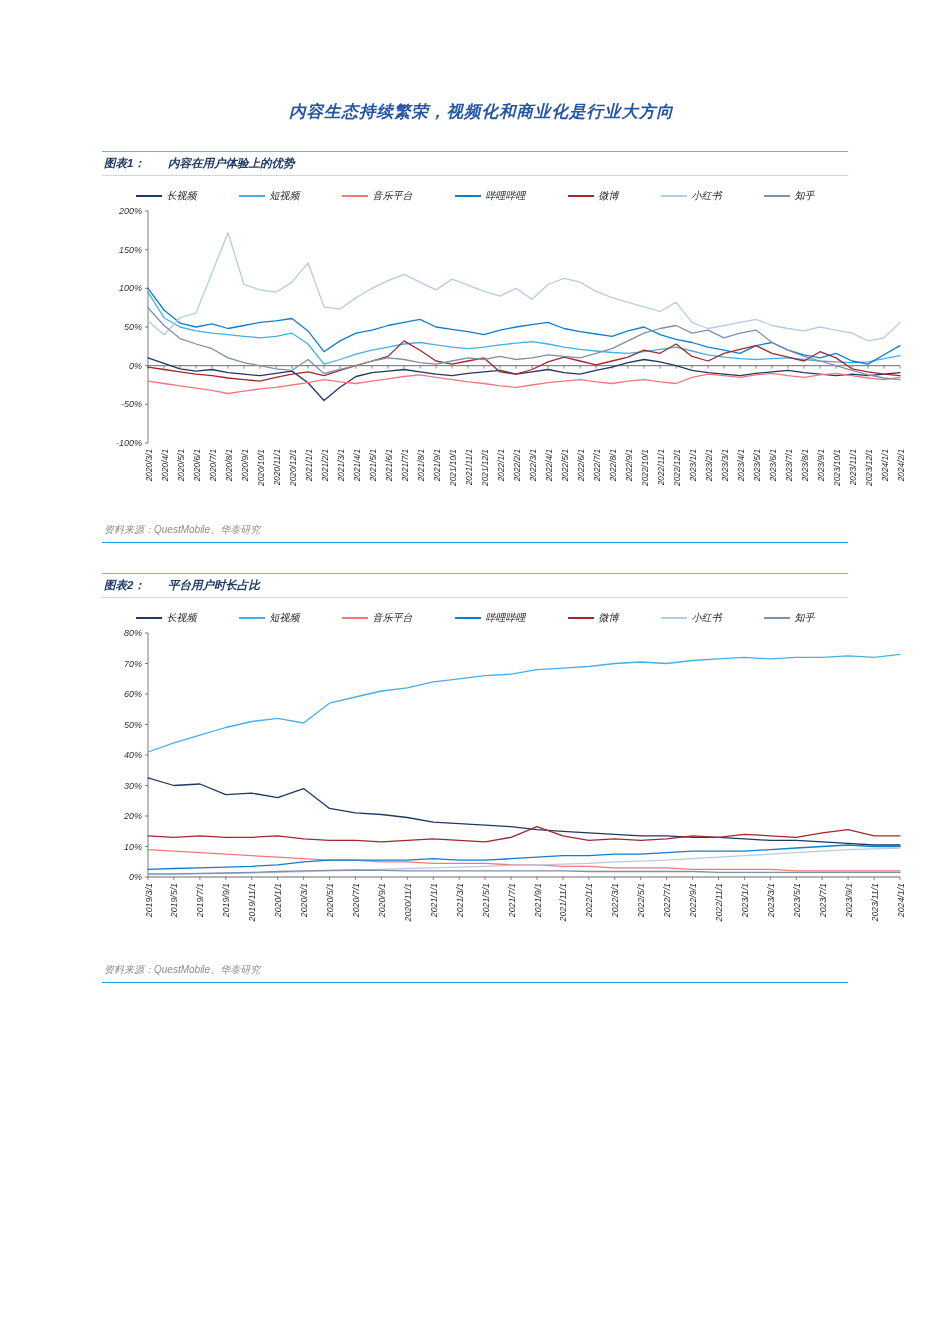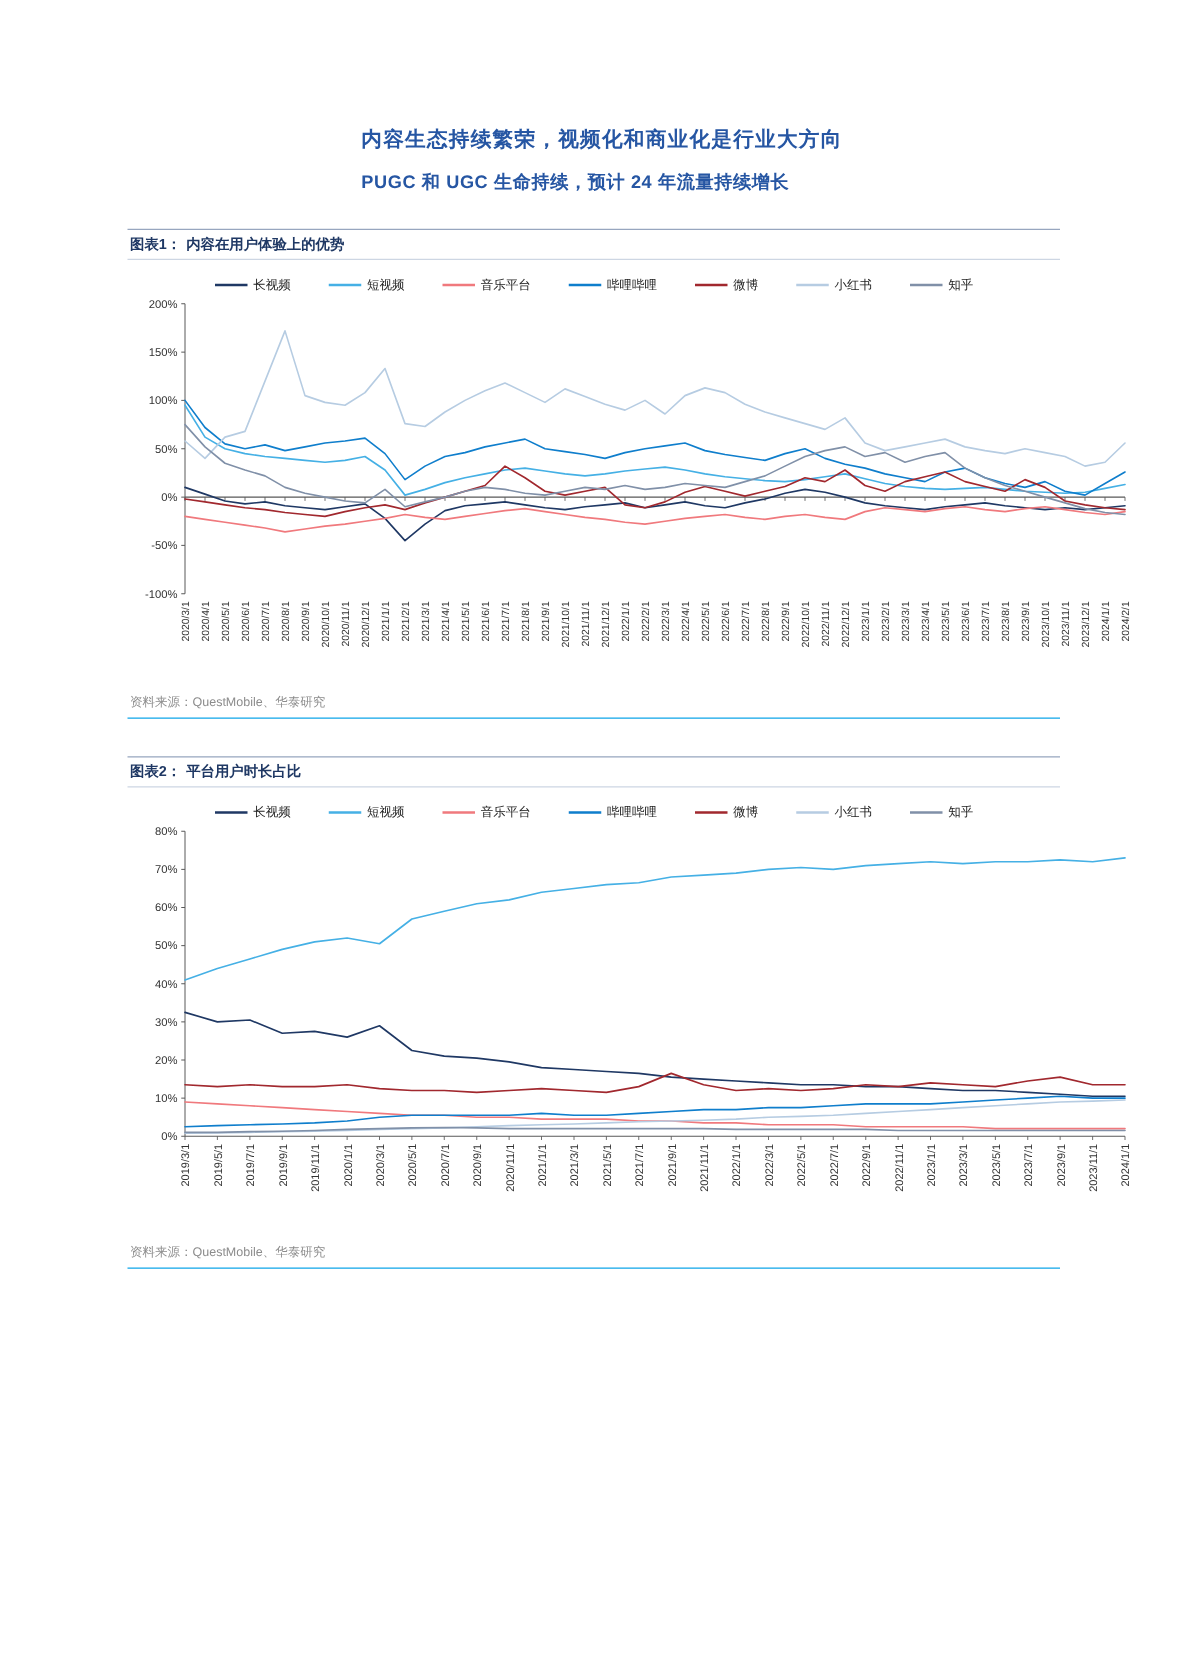--- a/index.html
+++ b/index.html
@@ -1,63 +1,62 @@
 <!DOCTYPE html>
 <html><head>
 <meta charset="utf-8">
 <style>
   * { box-sizing: border-box; }
   html,body { margin:0; padding:0; background:#ffffff; }
   .page {
     width: 882px; height: 1344px; background:#fff; position: relative;
     font-family: "Liberation Sans", "DejaVu Sans", sans-serif; color:#000;
-    overflow: hidden; margin: 0 auto;
+    overflow: hidden; margin: 0 auto; font-style: italic;
   }
   .content { padding: 0 68px; }
   .text-col { margin-left: 187px; width: 629px; }
   .sec-title {
     font-size: 16.5px; font-weight: bold; color: #2656a3;
     margin: 0; padding-top: 101px; letter-spacing: 1px;
   }
   .sub-title {
     font-size: 14.5px; font-weight: bold; color: #2656a3;
     margin: 13px 0 0 0; letter-spacing: 0.5px;
   }
   p.body { font-size: 12.5px; line-height: 1.72; text-align: justify; margin: 19px 0 0 0; }
   p.body .lead { font-weight: bold; }
 
   .figure { margin-top: 28px; }
   .fig-caption {
-    display: flex; align-items: flex-start; gap: 4px;
+    display: flex; align-items: flex-start; gap: 23px;
     border-top: 1.2px solid #97a6bf; border-bottom: 1px solid #cdd6e3;
     padding: 4px 2px;
   }
   .fig-label, .fig-title { font-weight: bold; font-size: 11.5px; color: #1f3864; }
   .chart-wrap { padding-top: 4px; }
-  .legend-row { display: flex; justify-content: center; align-items: center; gap: 30px; padding: 9px 0 2px 0; }
+  .legend-row { display: flex; justify-content: center; align-items: center; gap: 42px; padding: 9px 0 2px 0; }
   .legend-item { display: inline-flex; align-items: center; gap: 5px; font-size: 10px; color: #222; white-space: nowrap; }
   .legend-line { display: inline-block; width: 26px; height: 2px; }
   svg { display: block; }
   .tick { font-size: 9px; fill: #333; font-family: "Liberation Sans", sans-serif; }
   .xlab { font-size: 8.3px; fill: #333; font-family: "Liberation Sans", sans-serif; }
   .xlab2 { font-size: 8.8px; fill: #333; font-family: "Liberation Sans", sans-serif; }
   .source {
     font-size: 10px; color: #8c8c8c; padding: 6px 2px 5px 2px;
     border-bottom: 1px solid #0ea5e9;
   }
 </style>
 </head>
 <body>
 
 <div class="page">
   <div class="content">
 
     <div class="text-col">
       <h1 class="sec-title">内容生态持续繁荣，视频化和商业化是行业大方向</h1>
-      <h2 class="sub-title">PUGC 和 UGC 生命持续，预计 24 年流量持续增长</h2>
 
 
     </div>
 
     <div class="figure">
       <div class="fig-caption">
         <span class="fig-label">图表1：</span>
         <span class="fig-title">内容在用户体验上的优势</span>
       </div>
       <div class="chart-wrap">

